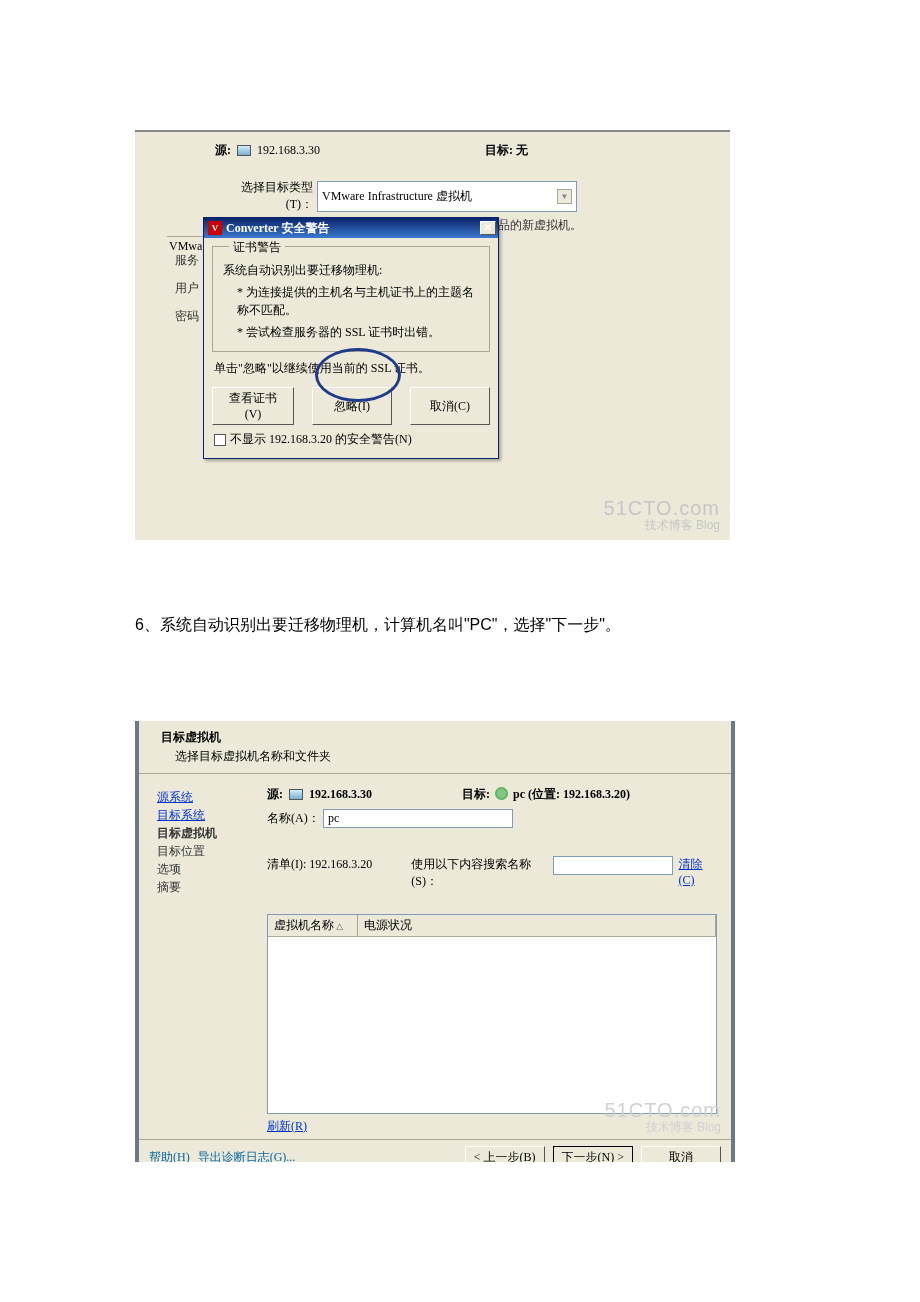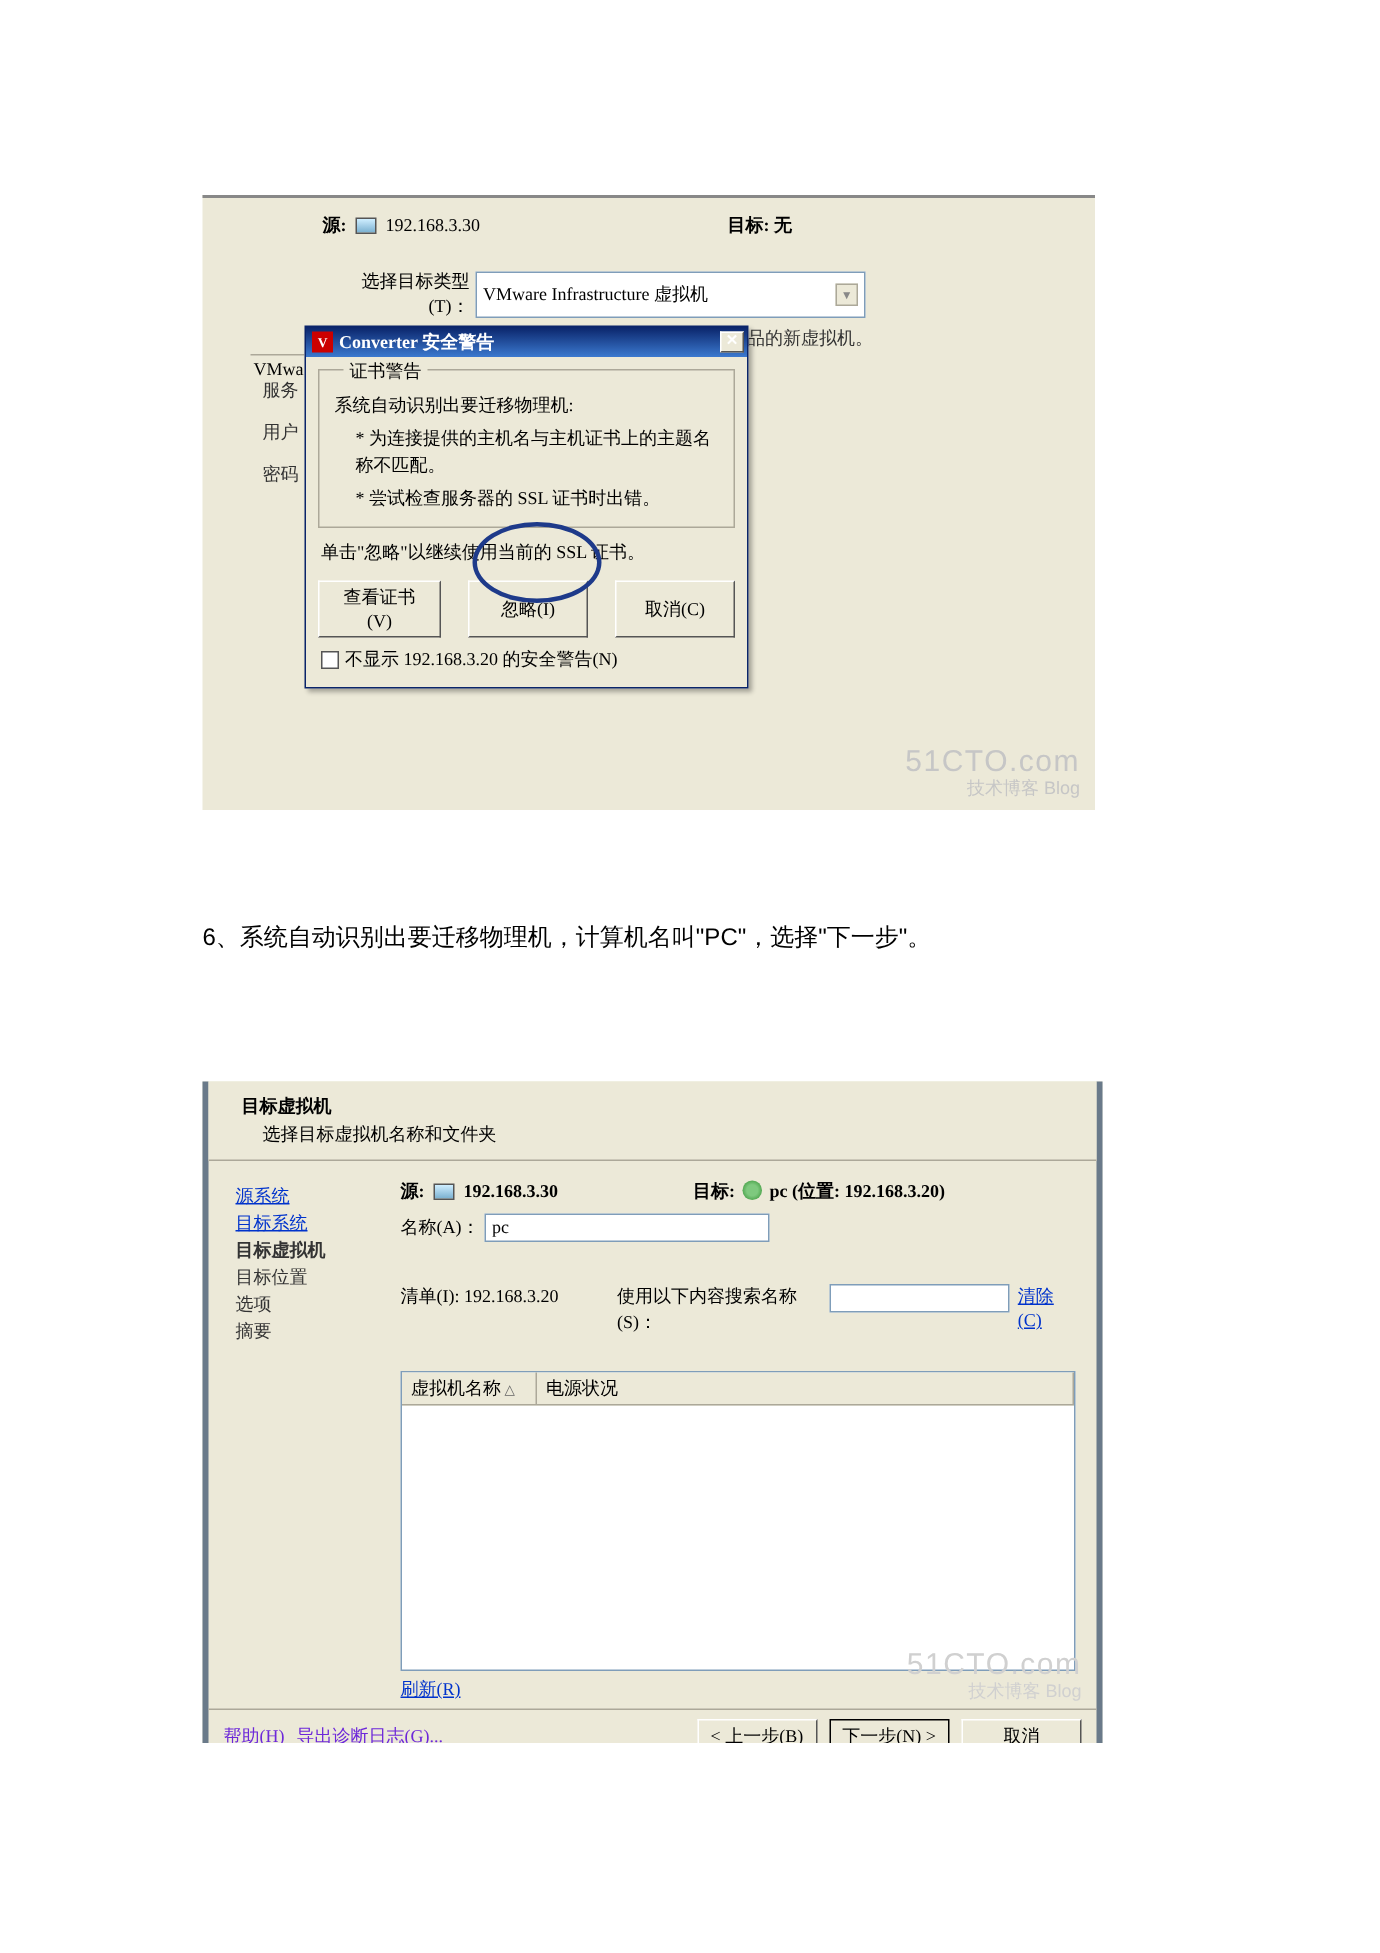--- a/index.html
+++ b/index.html
@@ -138,21 +138,21 @@
   .th {
     padding:2px 6px; border-right:1px solid #aca899; font-size:12px;
   }
   .th.sort::after { content:" △"; font-size:9px; color:#666;}
   .refresh { margin-top:4px; }
   .refresh a { color:#0033cc; text-decoration: underline; }
   .footer2 {
     display:flex; align-items:center; padding: 6px 10px; gap: 8px;
     border-top: 1px solid #aca899;
   }
-  .footer2 a { color:#6d28d9; }
+  .footer2 a { color:#0369a1; }
   .spacer { flex:1; }
   .wm2 {
     position:absolute; right:10px; bottom:28px; text-align:right;
     color:#d0d0d0; font-family: Arial,sans-serif; line-height:1.1; pointer-events:none;
   }
 </style>
 </head>
 <body>
 
 <div class="page">

